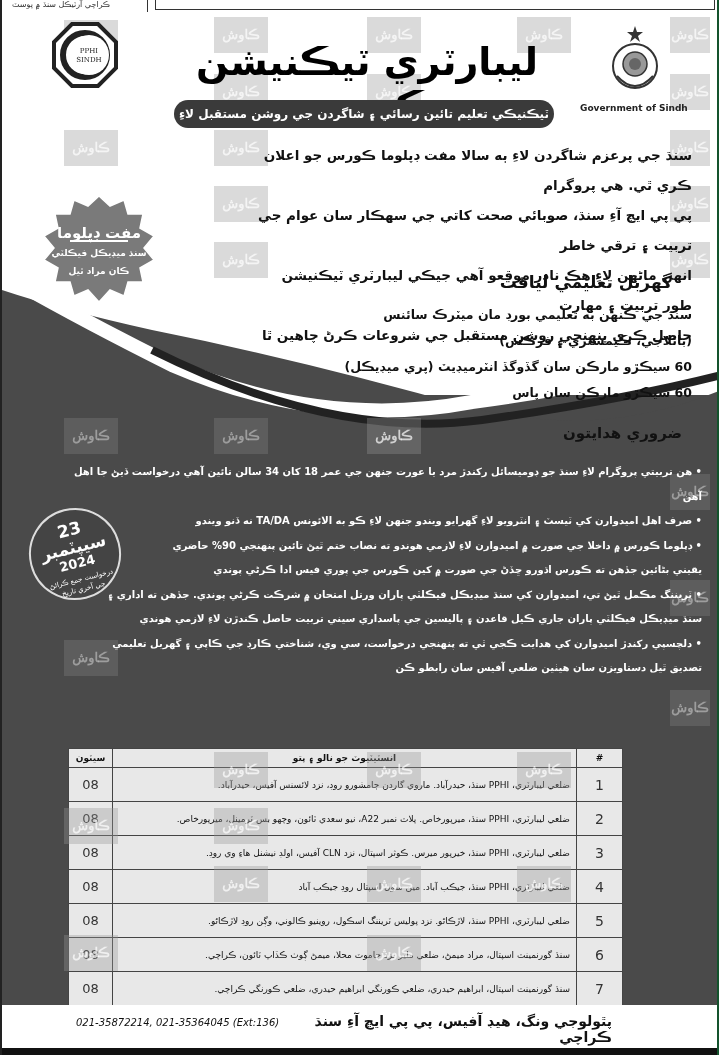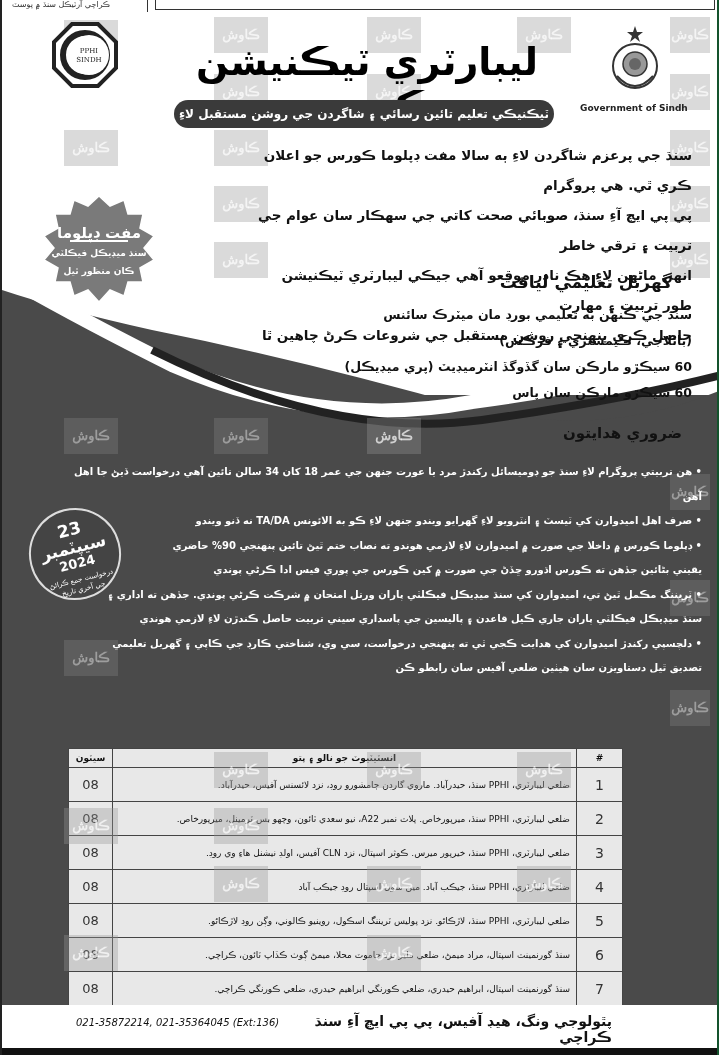--- a/index.html
+++ b/index.html
@@ -126,21 +126,21 @@
     <path d="M150 60 Q330 150 480 130 Q620 110 719 85" fill="none" stroke="#222" stroke-width="8"></path>
   </svg>
 
   <div class="badge">
     <svg class="badge-star" viewBox="0 0 118 106">
       <polygon points="59,0 70,10 84,4 88,18 103,18 100,32 114,40 104,52 114,64 100,72 103,86 88,86 84,100 70,94 59,106 48,94 34,100 30,86 15,86 18,72 4,64 14,52 4,40 18,32 15,18 30,18 34,4 48,10" fill="#7a7a7a" stroke="#fff" stroke-width="1.5"></polygon>
     </svg>
     <div class="badge-title">مفت ڊپلوما</div>
     <div class="badge-line"></div>
     <div class="badge-sub1">سنڌ ميڊيڪل فيڪلٽي</div>
-    <div class="badge-sub2">ڪان منظور ٿيل</div>
+    <div class="badge-sub2">ڪان مراد ٿيل</div>
   </div>
 
   <div class="qual-heading">گهربل تعليمي لياقت</div>
   <div class="qual-list">
     <div>سنڌ جي ڪنهن به تعليمي بورڊ مان ميٽرڪ سائنس (بائلاجي، ڪيمسٽري ۽ فزڪس)</div>
     <div>60 سيڪڙو مارڪن سان گڏوگڏ انٽرميڊيٽ (پري ميڊيڪل)</div>
     <div>60 سيڪڙو مارڪن سان پاس</div>
   </div>
 
   <div class="wm dark" style="left:62px;top:418px">ڪاوش</div>

